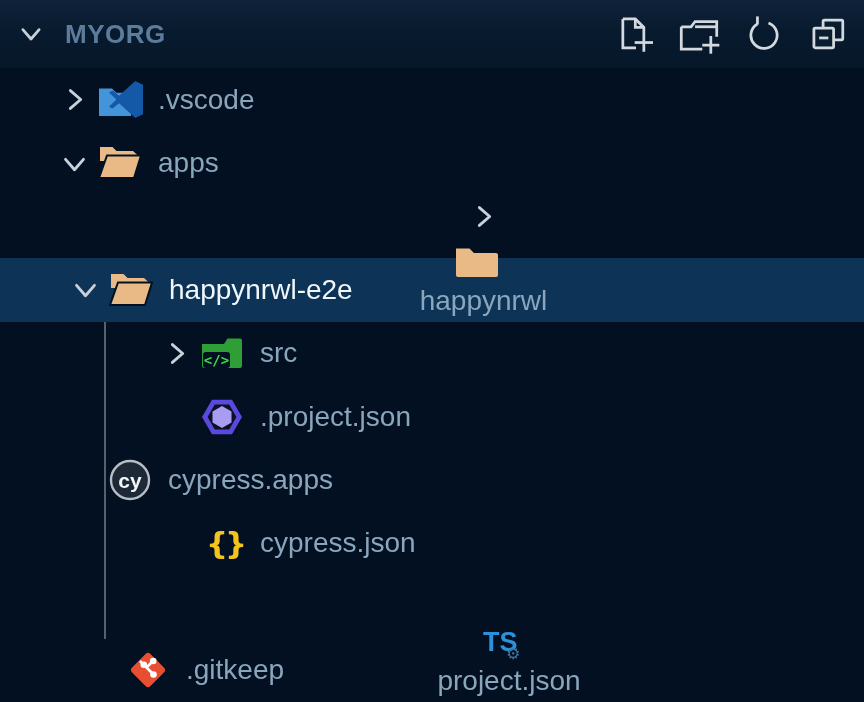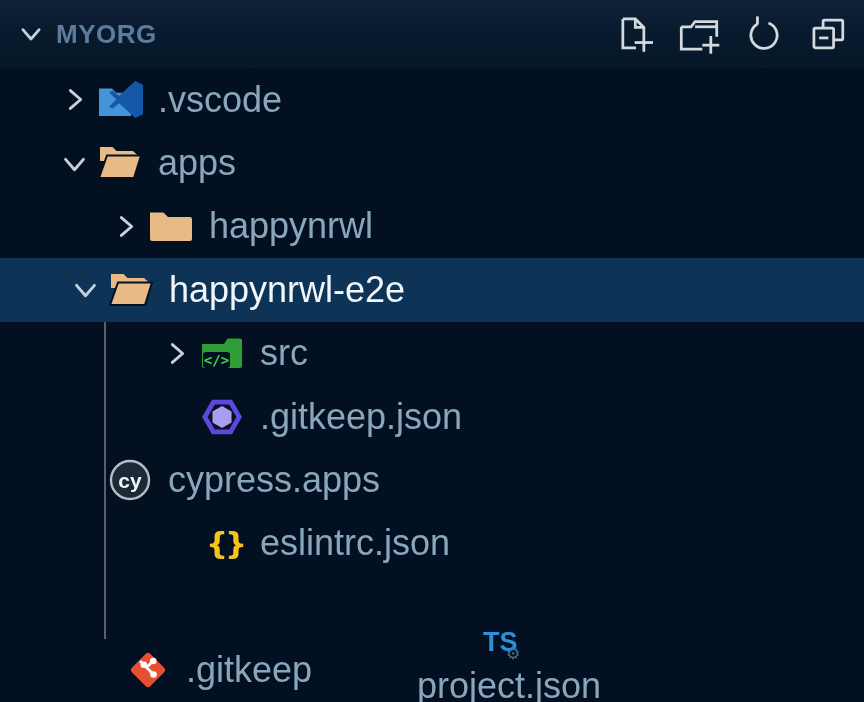--- a/index.html
+++ b/index.html
@@ -28,20 +28,21 @@
   .window{
     width:864px;height:702px;position:relative;overflow:hidden;
     background:var(--background);
     font-family:"Liberation Sans",sans-serif;
     -webkit-font-smoothing:antialiased;
   }
   
   .header{
     height:68px;display:flex;align-items:center;padding-left:14px;
     background:linear-gradient(180deg,#10223a 0%,#081a2d 45%,#06172a 100%);
+    gap:9px;
   }
   .hchev{width:34px;height:34px;display:flex;align-items:center;justify-content:center;color:var(--chevron);flex:none;cursor:pointer;}
   .hchev svg{width:30px;height:30px;}
   .title{
     margin-left:8px;font-size:26px;font-weight:700;letter-spacing:.5px;
     color:var(--section-title-text);
   }
   .actions{margin-left:auto;display:flex;gap:20px;padding-right:13px;}
   .action{width:45px;height:45px;display:flex;align-items:center;justify-content:center;cursor:pointer;background:none;border:none;padding:0;}
   .action svg{width:42px;height:42px;stroke:var(--header-icon);fill:none;stroke-width:2.1;}
@@ -52,21 +53,21 @@
     white-space:nowrap;
   }
   .row.selected{background:var(--selection-background);}
   .chev{
     width:44px;height:44px;flex:none;display:flex;align-items:center;justify-content:center;
     color:var(--chevron);
   }
   .chev svg{width:33px;height:33px;}
   .ficon{width:48px;height:46px;flex:none;display:flex;align-items:center;justify-content:center;margin-right:14px;}
   .ficon svg{width:46px;height:44px;}
-  .label{font-size:36px;color:var(--item-text);}
+  .label{font-size:28px;color:var(--item-text);}
   .row.selected .label{color:var(--selected-item-text);}
   .indent-guide{
     position:absolute;left:104px;top:322px;width:2px;height:317px;
     background:var(--indent-guide);opacity:.8;
   }
 </style>
 </head>
 <body>
 
 <div class="window">
@@ -142,21 +143,21 @@
           </svg>
         </span>
         <span class="ficon">
           <svg viewBox="0 0 46 44">
             <path d="M3 6 h12.5 l4 4 H36 l6 5.5 V20 H3 Z" fill="var(--folder-tan)"></path>
             <polygon points="10,14.5 44,14.5 37,37 2,37" fill="var(--folder-tan)" stroke="var(--background)" stroke-width="2"></polygon>
           </svg>
         </span>
         <span class="label">apps</span>
       </div>
-      <div class="row" style="padding-left: 103px;">
+      <div class="row" style="padding-left: 103px; flex-direction: column;">
         <span class="chev">
           <svg viewBox="0 0 24 24">
             <path d="M9 5.5 L16.5 12 L9 18.5" fill="none" stroke="currentColor" stroke-width="2.1" stroke-linecap="round" stroke-linejoin="round"></path>
           </svg>
         </span>
         <span class="ficon">
           <svg viewBox="0 0 46 44">
             <path d="M2 8.5 h13.5 l4.5 4.5 H42 a2 2 0 0 1 2 2 V35 a2 2 0 0 1 -2 2 H4 a2 2 0 0 1 -2 -2 Z" fill="var(--folder-tan)"></path>
           </svg>
         </span>
@@ -193,41 +194,41 @@
       </div>
       <div class="row" style="padding-left: 154px;">
         <span class="chev"></span>
         <span class="ficon">
           <svg viewBox="0 0 44 44">
             <polygon points="42,22 32,4.7 12,4.7 2,22 12,39.3 32,39.3" fill="var(--eslint-purple)"></polygon>
             <polygon points="36.4,22 29.2,9.6 14.8,9.6 7.6,22 14.8,34.4 29.2,34.4" fill="#0b1022"></polygon>
             <polygon points="22,11 31.5,16.5 31.5,27.5 22,33 12.5,27.5 12.5,16.5" fill="var(--eslint-inner)"></polygon>
           </svg>
         </span>
-        <span class="label">.gitkeep.json</span>
+        <span class="label">.project.json</span>
       </div>
       <div class="row" style="padding-left: 62px;">
         <span class="chev"></span>
         <span class="ficon">
           <svg viewBox="0 0 44 44">
             <circle cx="22" cy="22" r="19" fill="#1d2936" stroke="var(--cypress-ring)" stroke-width="2.4"></circle>
             <text x="22" y="29.5" text-anchor="middle" font-size="21" font-weight="bold" fill="#f2f5f7" font-family="Liberation Sans, sans-serif">cy</text>
           </svg>
         </span>
         <span class="label">cypress.apps</span>
       </div>
       <div class="row" style="padding-left: 154px;">
         <span class="chev"></span>
         <span class="ficon">
           <svg viewBox="0 0 44 44">
             <text x="6" y="32.5" font-size="31" font-weight="600" fill="var(--json-yellow)" font-family="DejaVu Sans, sans-serif">{</text>
             <text x="25" y="32.5" font-size="31" font-weight="600" fill="var(--json-yellow)" font-family="DejaVu Sans, sans-serif">}</text>
           </svg>
         </span>
-        <span class="label">eslintrc.json</span>
+        <span class="label">cypress.json</span>
       </div>
       <div class="row" style="padding-left: 154px; flex-direction: column;">
         <span class="chev"></span>
         <span class="ficon">
           <svg viewBox="0 0 44 44">
             <text x="3" y="31" font-size="27" font-weight="bold" fill="var(--typescript-blue)" font-family="Liberation Sans, sans-serif">TS</text>
             <text x="26" y="39" font-size="16" fill="#41729e" font-family="DejaVu Sans, sans-serif">⚙</text>
           </svg>
         </span>
         <span class="label">project.json</span>

